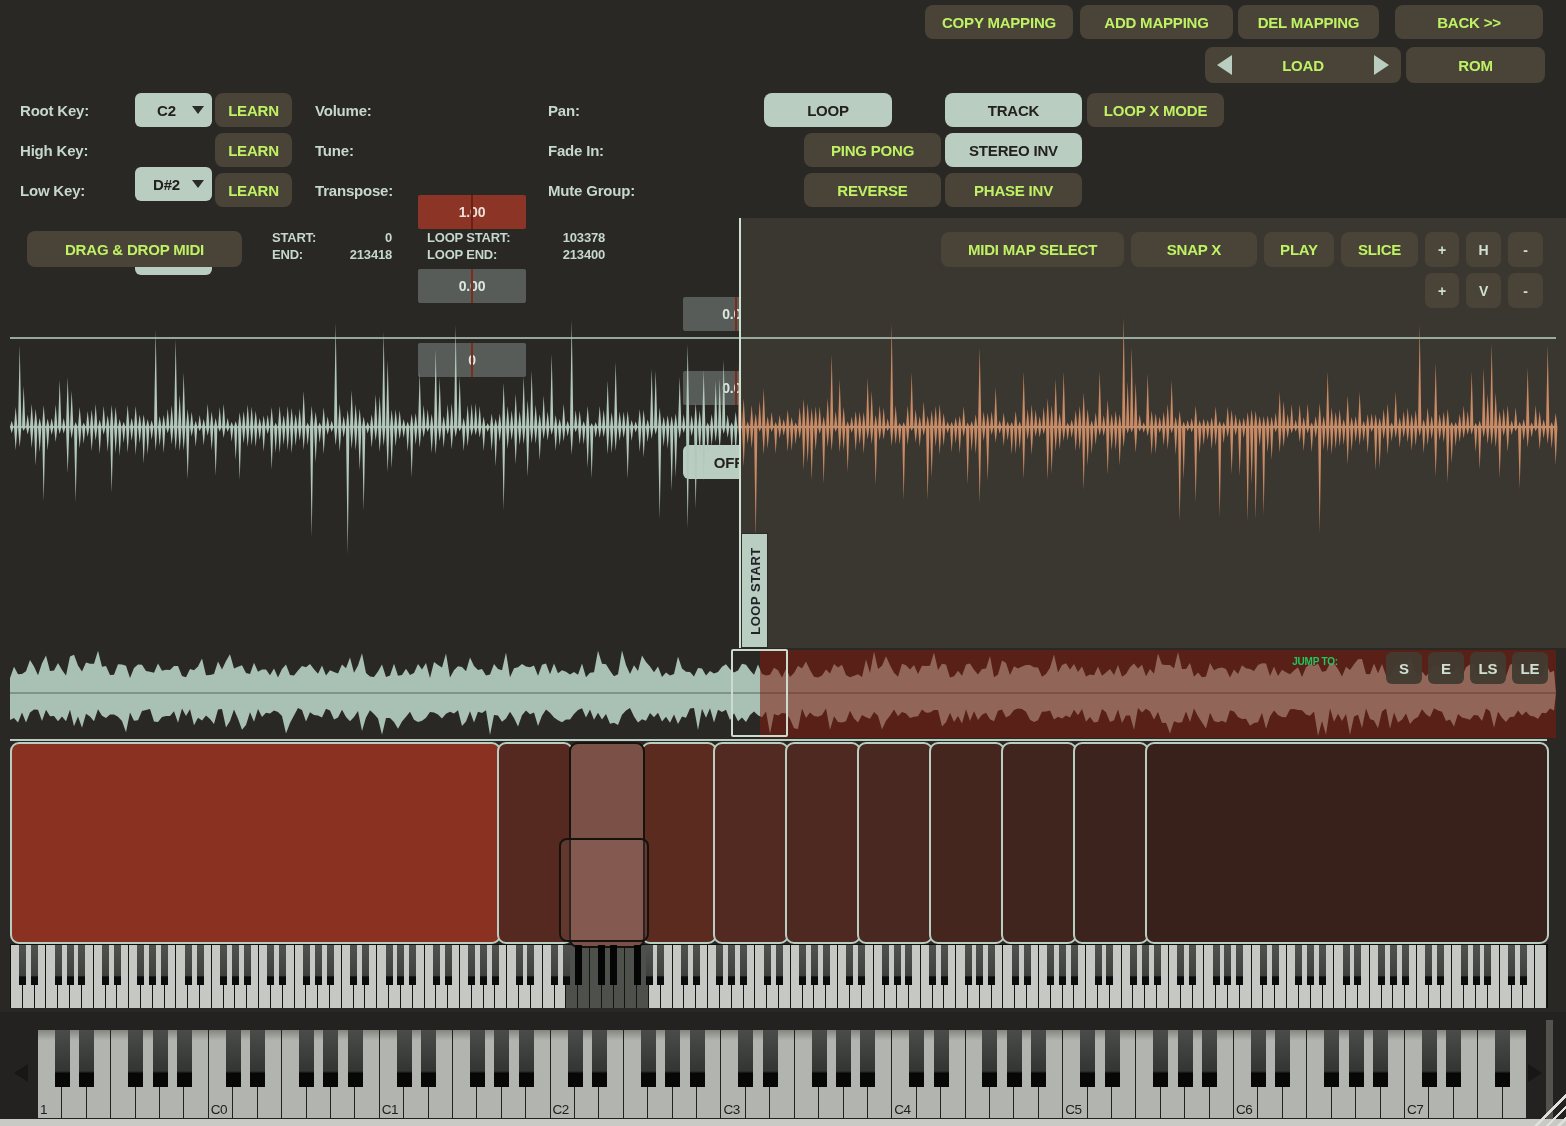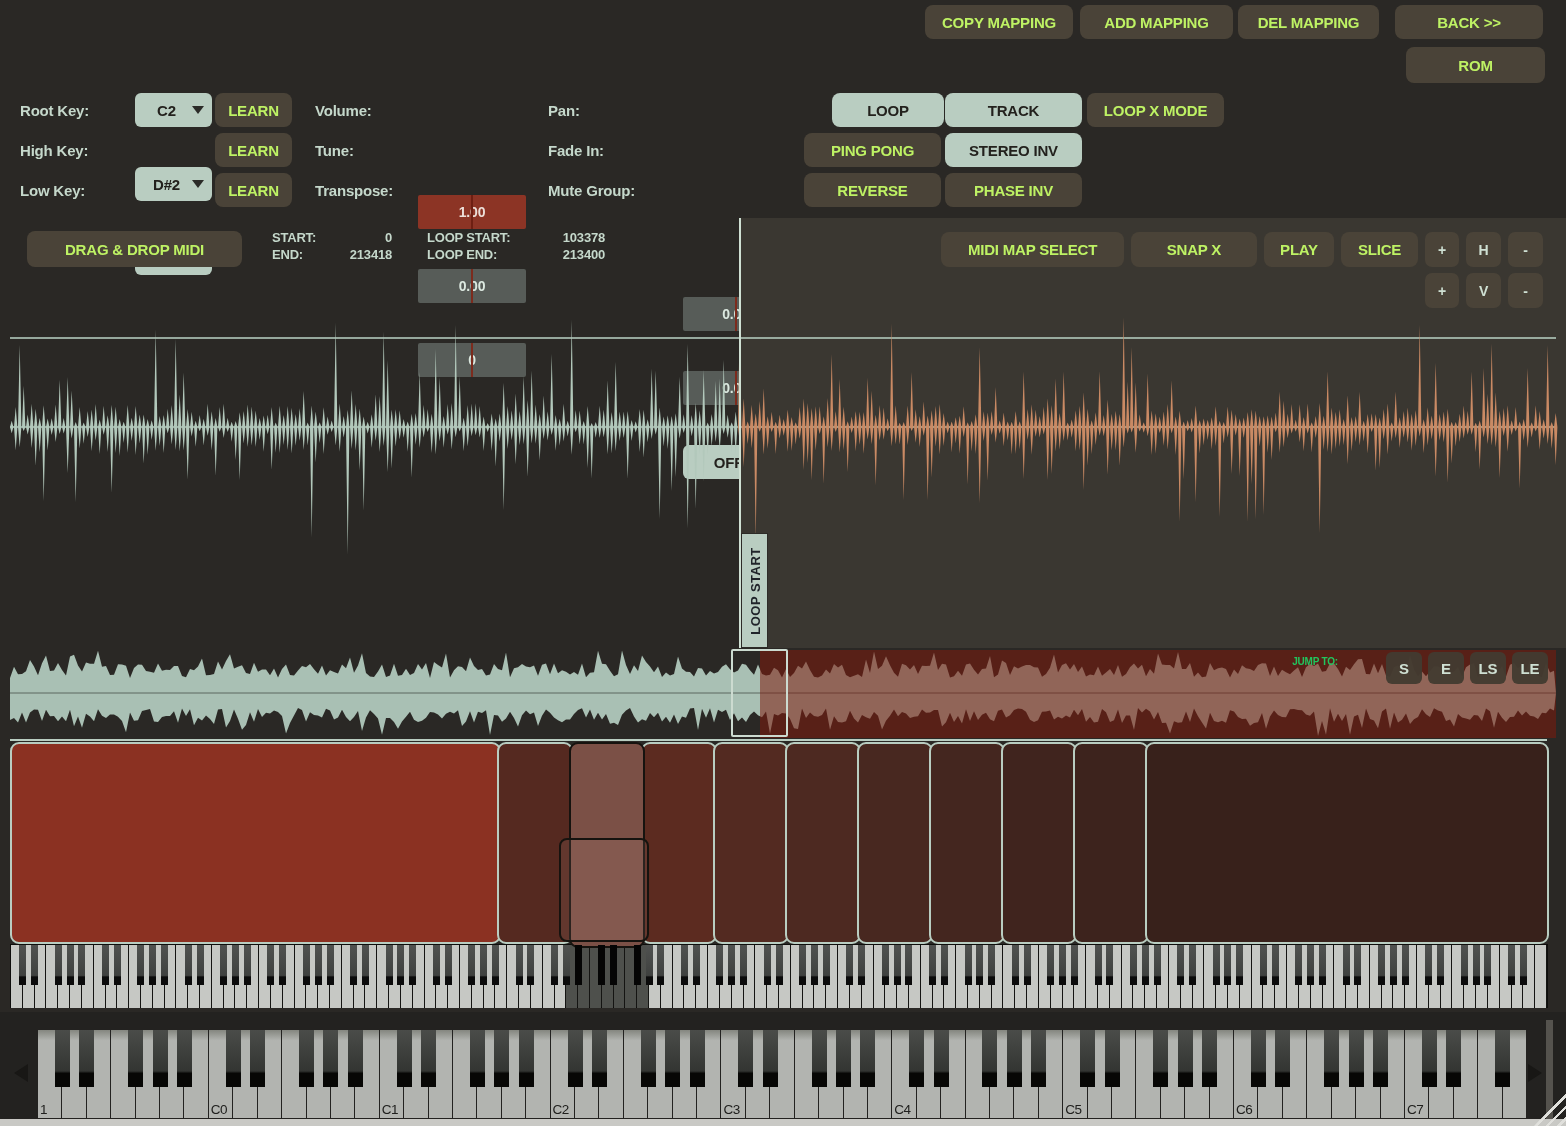--- a/index.html
+++ b/index.html
@@ -32,20 +32,25 @@
 <body>
 
 <div class="app">
 
   <div class="abs btn-dark" style="left:925px;top:5px;width:148px;height:34px;">COPY MAPPING</div>
   <div class="abs btn-dark" style="left:1080px;top:5px;width:153px;height:34px;">ADD MAPPING</div>
   <div class="abs btn-dark" style="left:1238px;top:5px;width:141px;height:34px;">DEL MAPPING</div>
   <div class="abs btn-dark" style="left:1395px;top:5px;width:148px;height:34px;">BACK &gt;&gt;</div>
 
 
+  <div class="abs btn-dark" style="left:1205px;top:47px;width:196px;height:36px;">
+    <div class="abs" style="left:12px;top:8px;width:0;height:0;border-top:10px solid transparent;border-bottom:10px solid transparent;border-right:15px solid #b9cdc1;"></div>
+    <span>LOAD</span>
+    <div class="abs" style="right:12px;top:8px;width:0;height:0;border-top:10px solid transparent;border-bottom:10px solid transparent;border-left:15px solid #b9cdc1;"></div>
+  </div>
   <div class="abs btn-dark" style="left:1406px;top:47px;width:139px;height:36px;">ROM</div>
 
   <div class="abs lbl" style="left:20px;top:93px;width:108px;height:34px;justify-content:flex-start;">Root Key:</div>
   <div class="abs dd" style="left:135px;top:93px;width:77px;height:34px;">
       <span class="txt">C2</span>
       <span class="tri-dn"></span>
     </div>
   <div class="abs btn-dark" style="left:215px;top:93px;width:77px;height:34px;">LEARN</div>
 
   <div class="abs lbl" style="left:20px;top:133px;width:108px;height:34px;justify-content:flex-start;">High Key:</div>
@@ -87,21 +92,21 @@
   <div class="abs valbox" style="left:683px;top:133px;width:105px;height:34px;">
       <div class="cline"></div>
       <span>0.00</span>
     </div>
   <div class="abs lbl" style="left:548px;top:173px;height:34px;">Mute Group:</div>
   <div class="abs dd" style="left:683px;top:173px;width:105px;height:34px;">
       <span class="txt">OFF</span>
       <span class="tri-dn"></span>
     </div>
 
-  <div class="abs btn-light" style="left:832px;top:93px;width:112px;height:34px;">LOOP</div>
+  <div class="abs btn-light" style="left:764px;top:93px;width:128px;height:34px;">LOOP</div>
   <div class="abs btn-light" style="left:945px;top:93px;width:137px;height:34px;">TRACK</div>
   <div class="abs btn-dark" style="left:1087px;top:93px;width:137px;height:34px;">LOOP X MODE</div>
   <div class="abs btn-dark" style="left:804px;top:133px;width:137px;height:34px;">PING PONG</div>
   <div class="abs btn-light" style="left:945px;top:133px;width:137px;height:34px;">STEREO INV</div>
   <div class="abs btn-dark" style="left:804px;top:173px;width:137px;height:34px;">REVERSE</div>
   <div class="abs btn-dark" style="left:945px;top:173px;width:137px;height:34px;">PHASE INV</div>
 
   <div class="abs" style="left:740px;top:218px;width:826px;height:430px;background:#3a3731;"></div>
   <div class="abs" style="left:10px;top:337px;width:1546px;height:1.5px;background:rgba(177,200,188,0.8);z-index:1;"></div>
   <div class="abs" style="left:10px;top:426px;width:1546px;height:1.5px;background:rgba(177,200,188,0.75);z-index:1;"></div>

